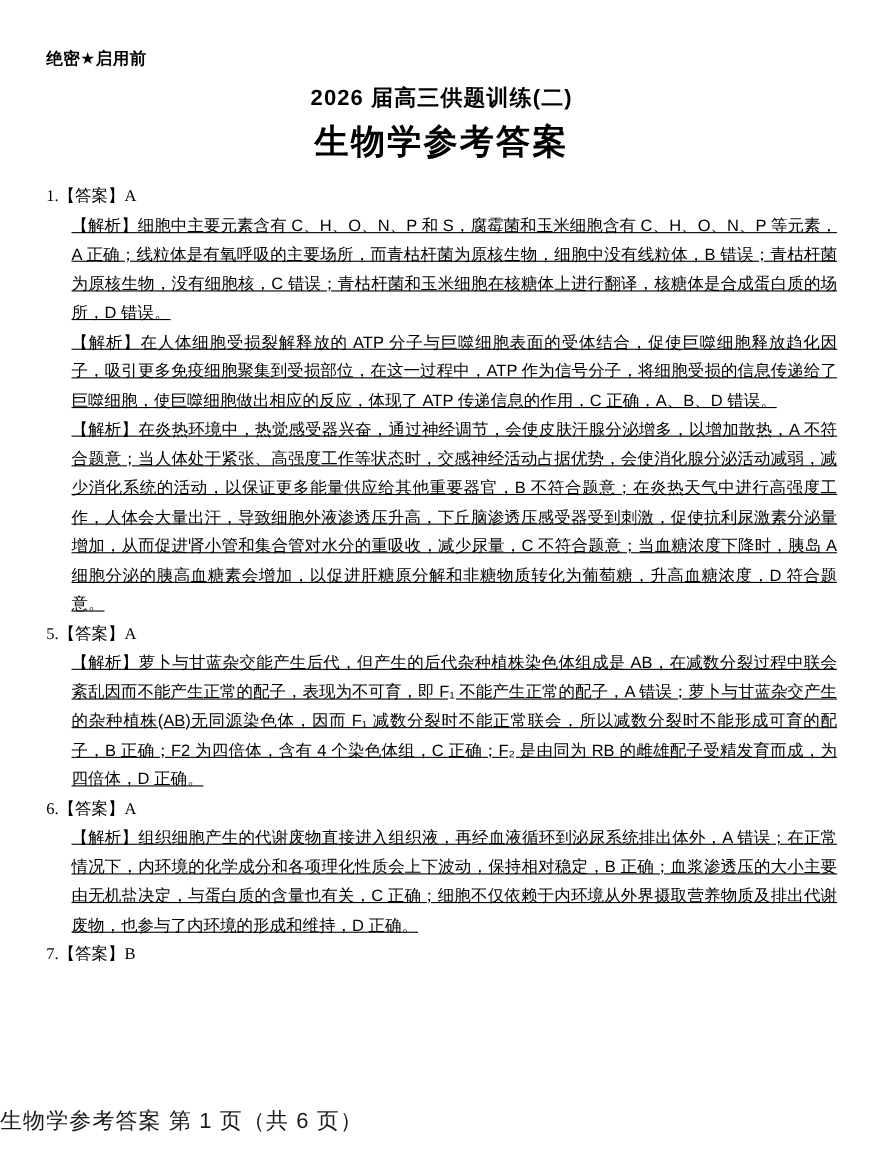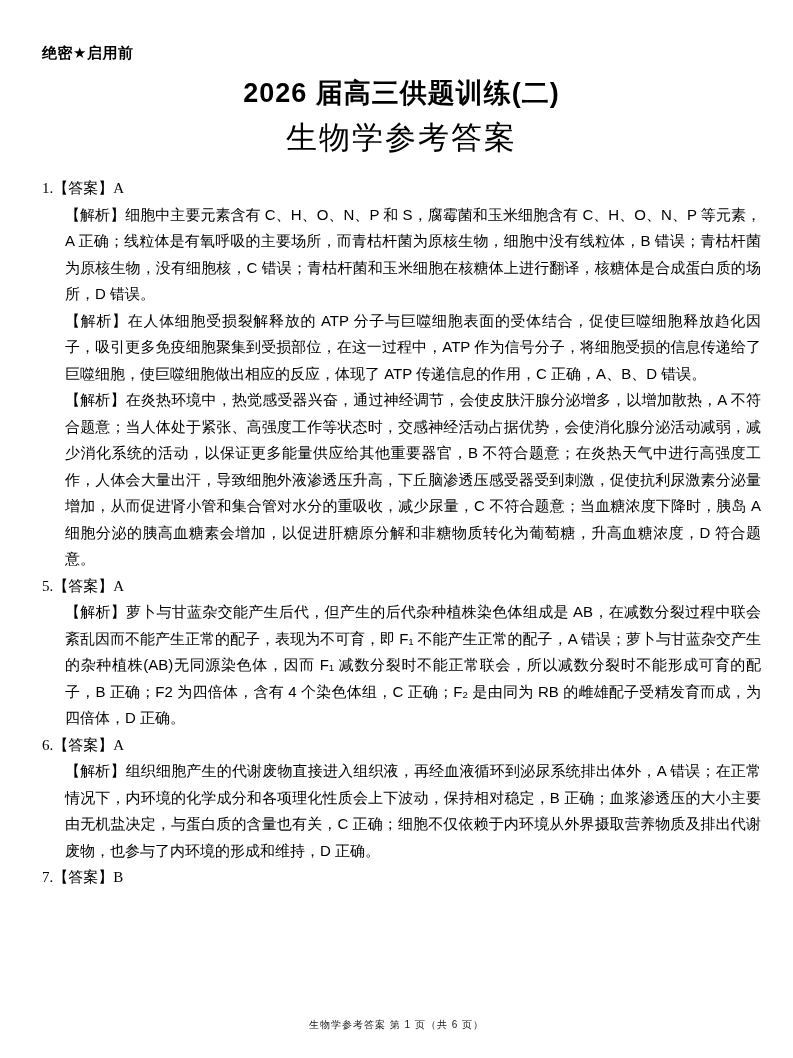--- a/index.html
+++ b/index.html
@@ -21,57 +21,57 @@
     height: 772px;
     padding: 44px 32px 60px 42px;
   }
   .security {
     font-size: 15px;
     font-weight: bold;
     letter-spacing: 0.5px;
   }
   .title {
     text-align: center;
-    font-size: 27px;
+    font-size: 20px;
     font-weight: bold;
     margin-top: 12px;
     letter-spacing: 1px;
   }
   .subtitle {
     text-align: center;
     font-size: 31px;
-    font-weight: normal;
+    font-weight: bold;
     margin-top: 6px;
     letter-spacing: 2px;
   }
   .answers {
     margin-top: 16px;
     font-size: 15px;
     line-height: 26.5px;
     text-align: justify;
   }
   .item {
     margin: 0;
   }
   .answer-line {
     white-space: nowrap;
     font-family: Liberation Serif, serif;
   }
   .analysis {
     padding-left: 23px;
     text-align: justify;
     text-justify: inter-ideograph;
+    text-decoration: underline;
   }
   .footer {
     position: absolute;
     left: 0;
     right: 0;
     bottom: 26px;
-    text-align: center;
-    font-size: 10px;
+    font-size: 20px;
     color: #1a1a1a;
     letter-spacing: 1px;
   }
 </style>
 </head>
 <body>
 
 <div class="page">
 
   <div class="security">绝密★启用前</div>

